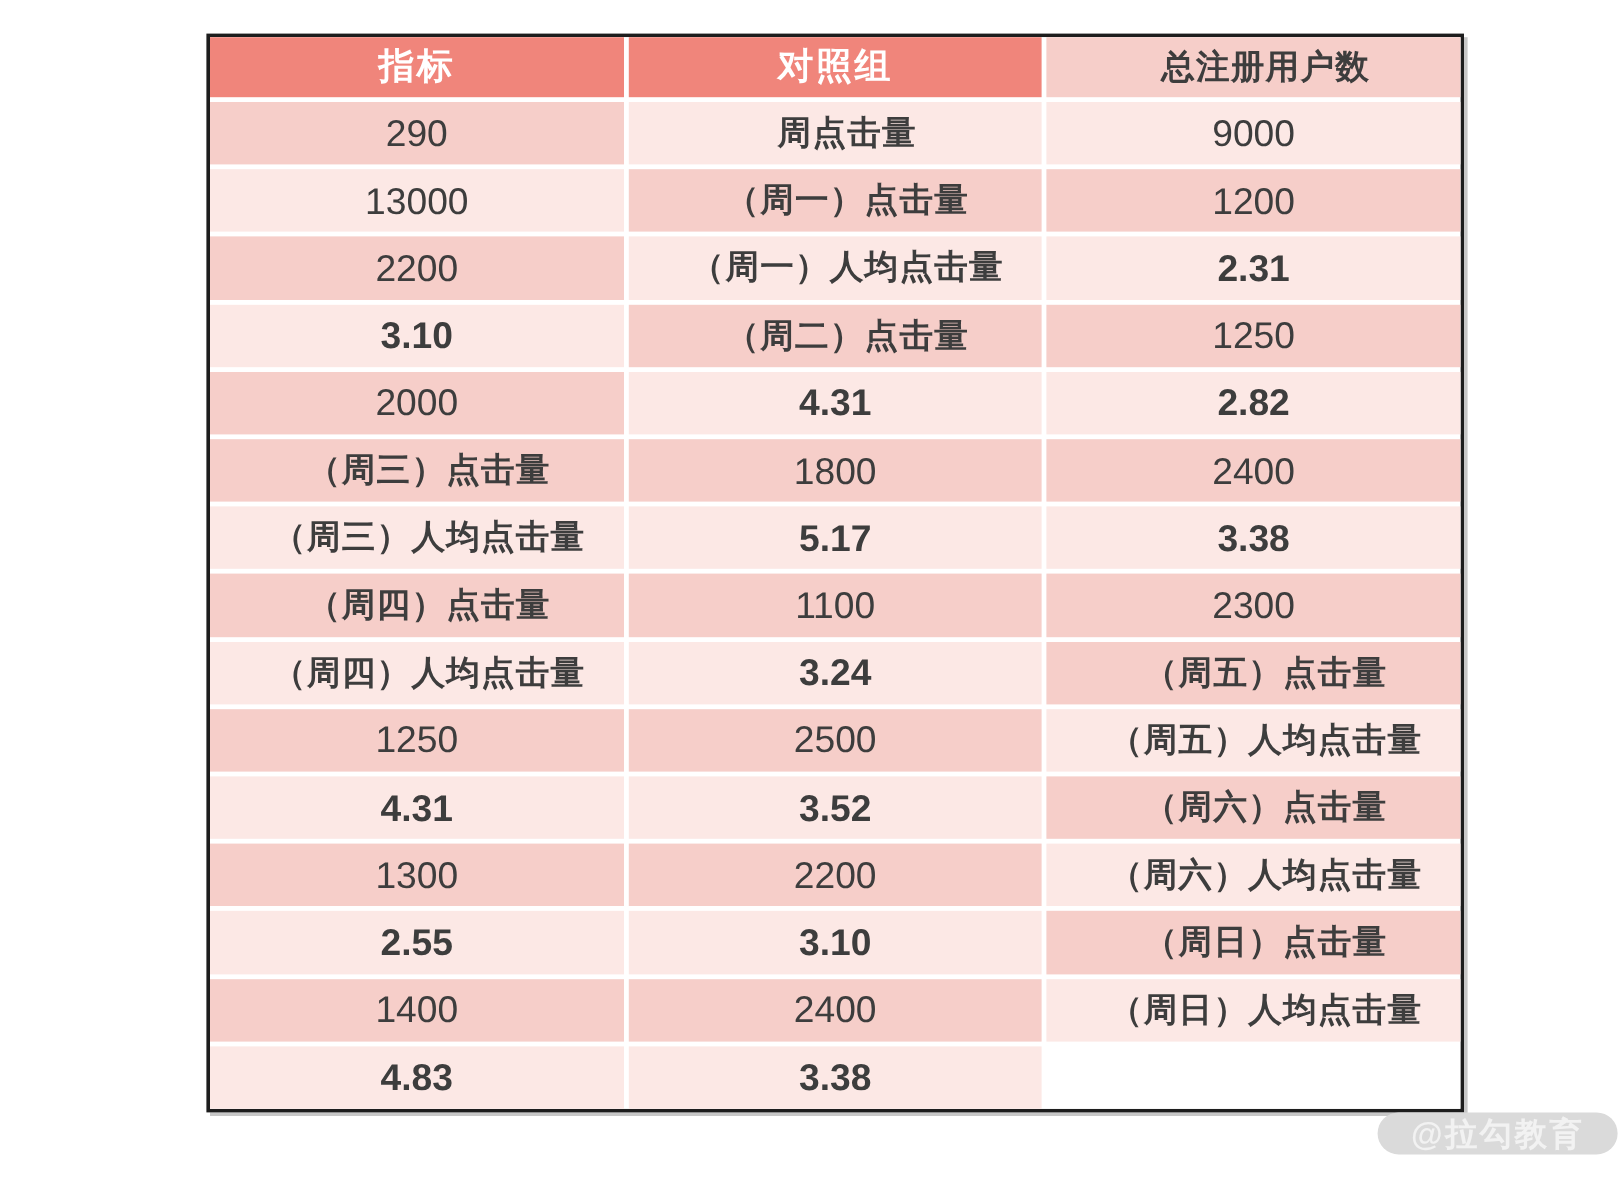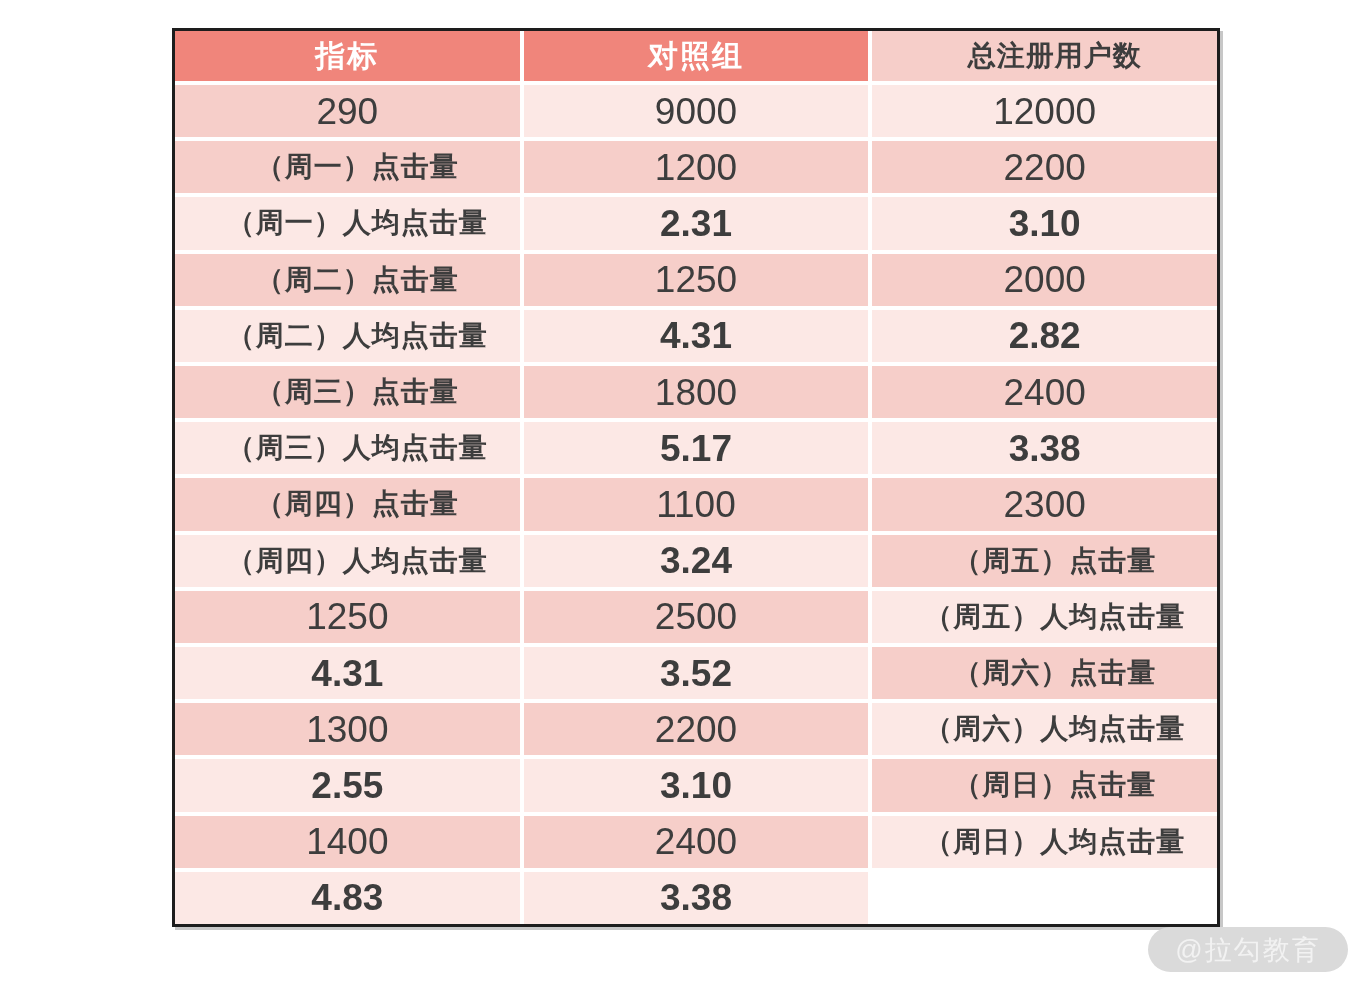--- a/index.html
+++ b/index.html
@@ -53,65 +53,65 @@
   }
   .dark  { background: var(--row_dark, #f6cec9); }
   .light { background: var(--row_light, #fce8e5); }
   .label {
     font-size: 28px;
     font-weight: 700;
     letter-spacing: 1px;
     padding-left: 20px;
   }
   .value {
-    font-size: 37px;
+    font-size: 31px;
     font-weight: 400;
   }
   .value.bold {
     font-weight: 700;
   }
   .watermark {
     position: absolute;
     left: 1148px;
     top: 927px;
     width: 200px;
-    height: 45px;
+    height: 35px;
     border-radius: 23px;
     background: var(--watermark_bg, #dadada);
     display: flex;
     align-items: center;
     justify-content: center;
     color: var(--watermark_text, #f2f2f2);
     font-size: 27px;
-    font-weight: 400;
+    font-weight: 700;
     letter-spacing: 2px;
   }
 </style>
 </head>
 <body>
 
 <div class="table-frame">
   <div class="grid" id="grid">
     <div class="cell th">指标</div>
     <div class="cell th">对照组</div>
 
   <div class="cell label dark">总注册用户数</div>
       <div class="cell value dark">290</div>
+      <div class="cell label light">周点击量</div>
       <div class="cell value light">9000</div>
-      <div class="cell value light">12000</div>
+      <div class="cell value light">13000</div>
       <div class="cell label dark">（周一）点击量</div>
       <div class="cell value dark">1200</div>
       <div class="cell value dark">2200</div>
       <div class="cell label light">（周一）人均点击量</div>
       <div class="cell value light bold">2.31</div>
       <div class="cell value light bold">3.10</div>
       <div class="cell label dark">（周二）点击量</div>
       <div class="cell value dark">1250</div>
       <div class="cell value dark">2000</div>
-      <div class="cell label light">（周二）人均点击量</div>
       <div class="cell value light bold">4.31</div>
       <div class="cell value light bold">2.82</div>
       <div class="cell label dark">（周三）点击量</div>
       <div class="cell value dark">1800</div>
       <div class="cell value dark">2400</div>
       <div class="cell label light">（周三）人均点击量</div>
       <div class="cell value light bold">5.17</div>
       <div class="cell value light bold">3.38</div>
       <div class="cell label dark">（周四）点击量</div>
       <div class="cell value dark">1100</div>

